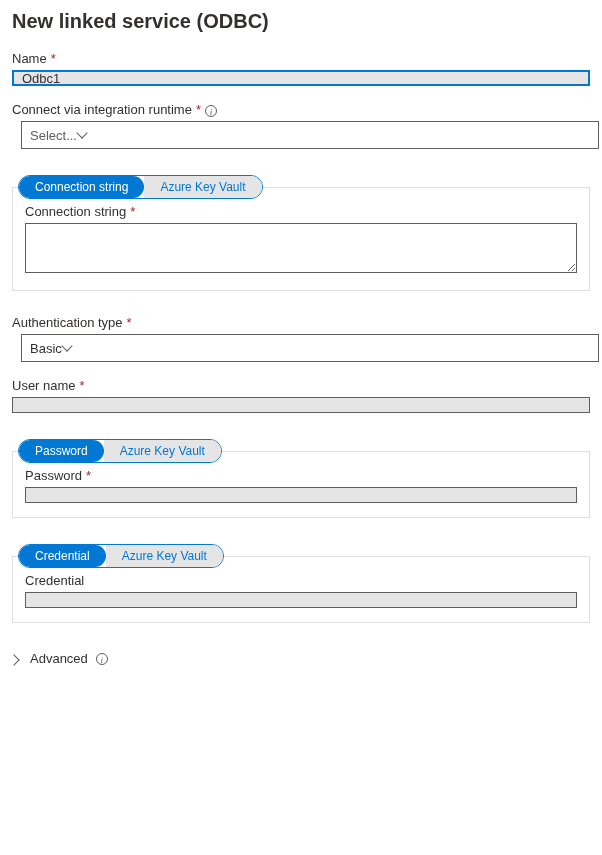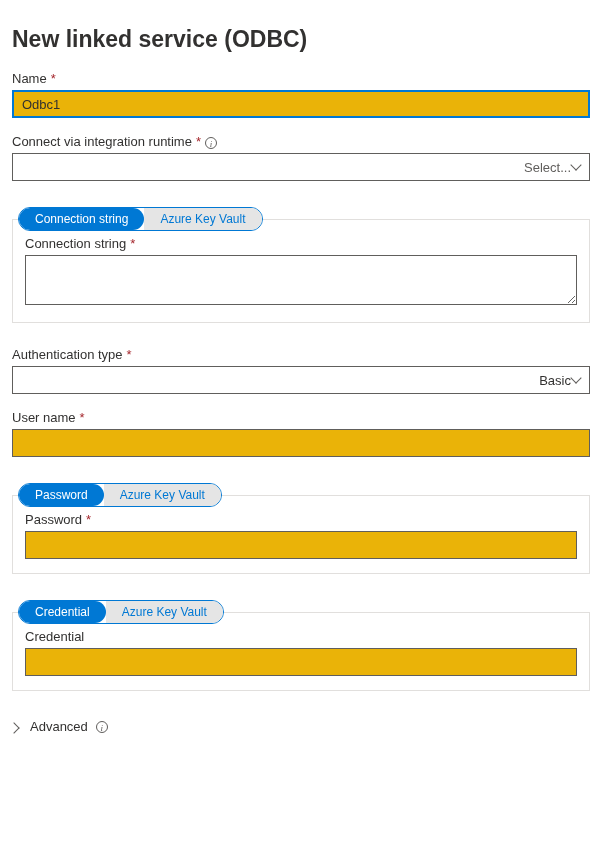--- a/index.html
+++ b/index.html
@@ -9,23 +9,23 @@
     font-family: "Segoe UI", -apple-system, sans-serif;
     font-size: 13px;
     color: #323130;
     background: #fff;
     width: 602px;
   }
   .panel {
     padding: 10px 12px 0 12px;
   }
   h1.title {
-    font-size: 23px;
+    font-size: 20px;
     font-weight: 600;
-    margin: 16px 0 18px 0;
+    margin: 0 0 18px 0;
     color: #323130;
   }
   .field-label {
     font-size: 13px;
     font-weight: 400;
     color: #323130;
     margin-bottom: 4px;
     display: flex;
     align-items: flex-end;
     gap: 4px;
@@ -38,26 +38,26 @@
     border-radius: 50%;
     font-size: 9px;
     line-height: 12px;
     text-align: center;
     color: #605e5c;
     font-style: italic;
     font-family: Georgia, serif;
   }
   .text-input {
     width: 100%;
-    height: 28px;
+    height: 16px;
     padding: 4px 8px;
     border: 1px solid #605e5c;
     font-size: 13px;
     font-family: inherit;
-    background: #eab308;
+    background: #e5e5e5;
     color: #323130;
   }
   .text-input.focused {
     border: 2px solid #0078d4;
     outline: none;
   }
   .textarea {
     width: 100%;
     min-height: 48px;
     padding: 6px 8px;
@@ -69,23 +69,24 @@
   }
   .textarea.small { min-height: 50px; }
   .select-box {
     width: 100%;
     height: 28px;
     padding: 4px 8px;
     border: 1px solid #605e5c;
     background: #fff;
     display: flex;
     align-items: center;
-    justify-content: flex-end;
-    cursor: pointer;
-    color: #323130;
+    justify-content: flex-start;
+    cursor: pointer;
+    color: #323130;
+    margin-left: 9px;
   }
   .select-box.placeholder { color: #605e5c; }
   .chevron {
     width: 10px; height: 6px;
     position: relative;
   }
   .chevron::before {
     content: "";
     position: absolute;
     width: 7px; height: 7px;

